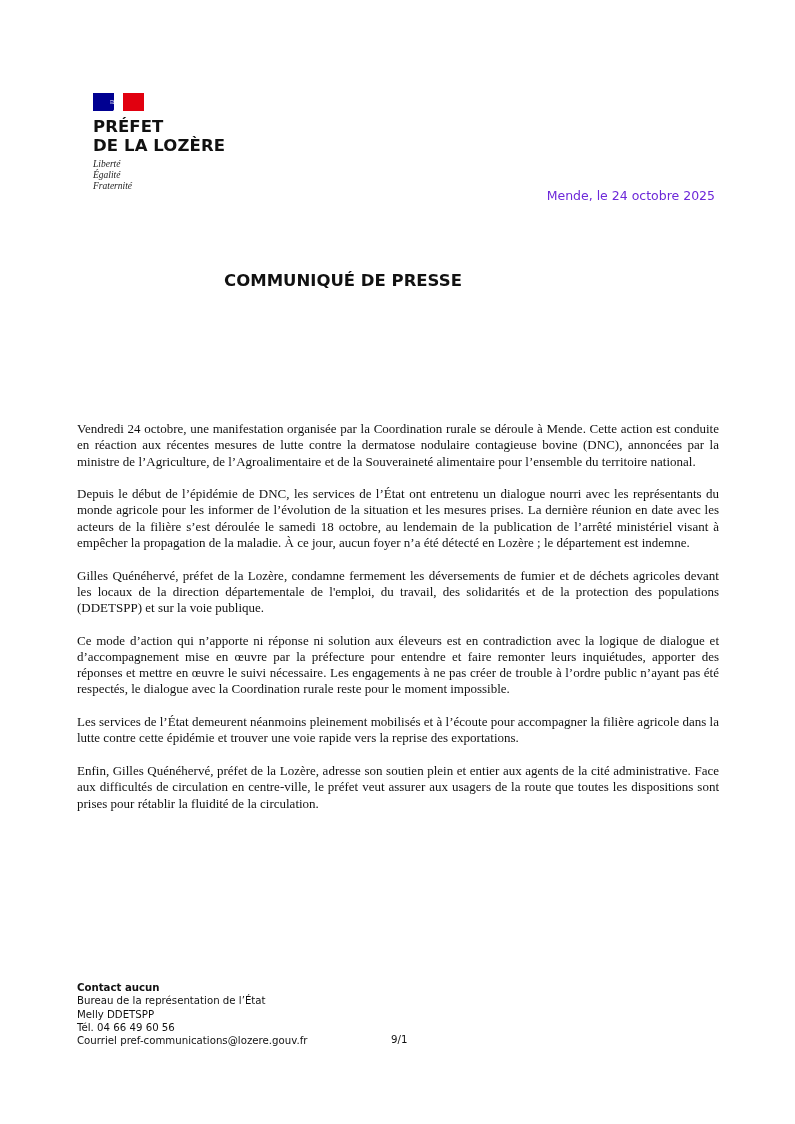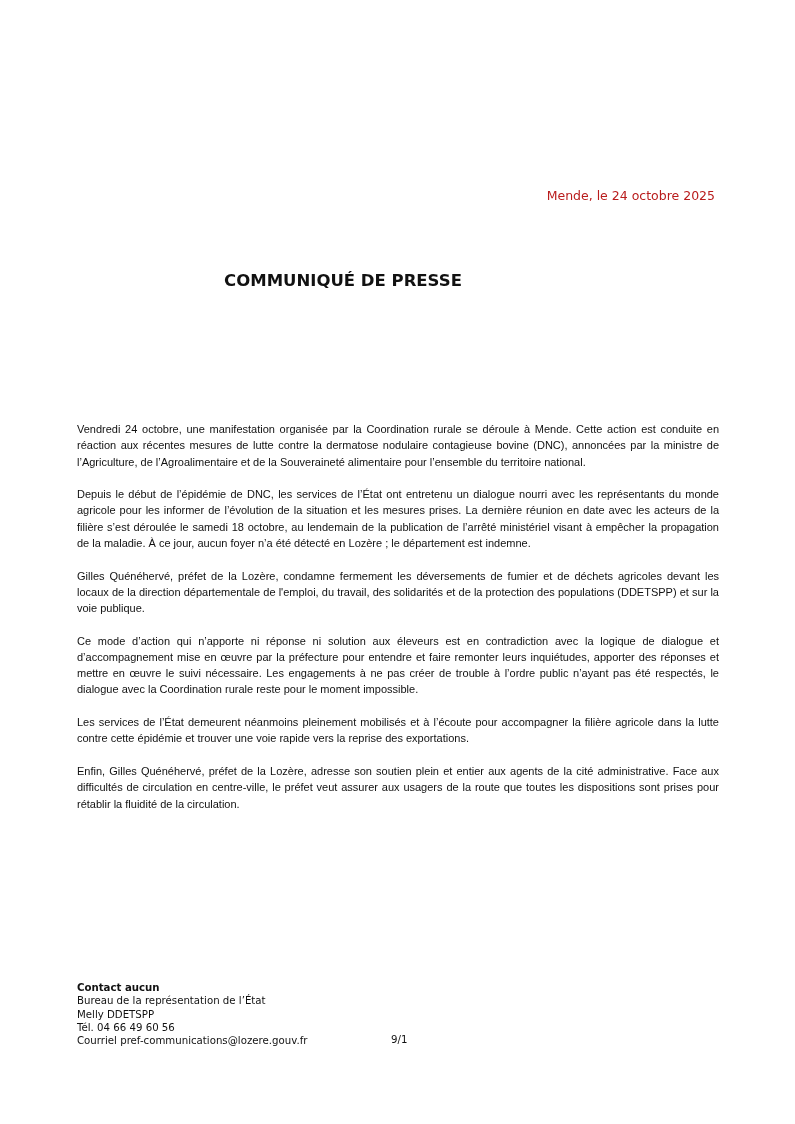--- a/index.html
+++ b/index.html
@@ -8,39 +8,59 @@
 
     
     .logo { position: absolute; left: 93px; top: 93px; }
     .flag { position: relative; width: 51px; height: 18px; }
     .flag .blue { position: absolute; left: 0; top: 0; width: 21px; height: 18px; background: #000091; }
     .flag .red { position: absolute; left: 30px; top: 0; width: 21px; height: 18px; background: #e1000f; }
     .flag .marianne { position: absolute; left: 16px; top: 0; width: 20px; height: 18px; }
     .prefect-name { margin-top: 6px; font-family: "DejaVu Sans", sans-serif; font-weight: bold; font-size: 16.5px; line-height: 19px; letter-spacing: 0.1px; color: #111; }
     .motto { margin-top: 4px; font-family: "Liberation Serif", serif; font-style: italic; font-size: 9.5px; line-height: 11px; color: #222; }
 
-    .date { position: absolute; right: 80px; top: 188px; font-family: "DejaVu Sans", sans-serif; font-size: 12.5px; color: #b91c1c; }
+    .date { position: absolute; right: 80px; top: 188px; font-family: "DejaVu Sans", sans-serif; font-size: 12.5px; color: #6d28d9; }
 
     .heading { position: absolute; left: 0; width: 686px; text-align: center; font-family: "DejaVu Sans", sans-serif; font-weight: bold; color: #111; }
     .heading.h1 { top: 271px; font-size: 16.5px; }
     .heading.h2 { top: 326px; font-size: 16.5px; line-height: 21px; }
 
-    .body { position: absolute; left: 77px; width: 642px; top: 421px; font-family: Liberation Sans, sans-serif; font-size: 11px; line-height: 16.3px; text-align: justify; color: #111; }
+    .body { position: absolute; left: 77px; width: 642px; top: 421px; font-family: Liberation Serif, serif; font-size: 13px; line-height: 16.3px; text-align: justify; color: #111; }
     .body p { margin: 0 0 16.3px 0; }
     .body p.tight { margin-bottom: 16px; }
 
     .contact { position: absolute; left: 77px; top: 981px; font-family: "DejaVu Sans", sans-serif; font-size: 10.2px; line-height: 13.3px; color: #111; }
     .contact .title { font-weight: bold; }
     .pagenum { position: absolute; left: 391px; top: 1034px; font-family: "DejaVu Sans", sans-serif; font-size: 10.2px; color: #111; }
   </style>
 </head>
 <body>
 
 <div class="page">
 
+  <div class="logo">
+    <div class="flag">
+      <div class="blue"></div>
+      <div class="red"></div>
+      <svg class="marianne" viewBox="0 0 20 18">
+        <path d="M5 0 L14 0 L14 18 L4 18 C6 15 8 13 7 11 C5 11 4 10 5 9 C4 8 5 7 6 7 C5 5 6 3 5 0 Z" fill="#ffffff"></path>
+        <path d="M1 8 C3 7 5 8 6 9" stroke="#ffffff" stroke-width="0.8" fill="none"></path>
+        <path d="M1 10 C3 10 5 10 6 11" stroke="#ffffff" stroke-width="0.8" fill="none"></path>
+      </svg>
+    </div>
+    <div class="prefect-name">
+      <div>PRÉFET</div>
+      <div>DE LA LOZÈRE</div>
+    </div>
+    <div class="motto">
+      <div>Liberté</div>
+      <div>Égalité</div>
+      <div>Fraternité</div>
+    </div>
+  </div>
 
   <div class="date">Mende, le 24 octobre 2025</div>
 
   <div class="heading h1">COMMUNIQUÉ DE PRESSE</div>
 
 
   <div class="body">
     <p>Vendredi 24 octobre, une manifestation organisée par la Coordination rurale se déroule à Mende. Cette action est conduite en réaction aux récentes mesures de lutte contre la dermatose nodulaire contagieuse bovine (DNC), annoncées par la ministre de l’Agriculture, de l’Agroalimentaire et de la Souveraineté alimentaire pour l’ensemble du territoire national.</p>
     <p>Depuis le début de l’épidémie de DNC, les services de l’État ont entretenu un dialogue nourri avec les représentants du monde agricole pour les informer de l’évolution de la situation et les mesures prises. La dernière réunion en date avec les acteurs de la filière s’est déroulée le samedi 18 octobre, au lendemain de la publication de l’arrêté ministériel visant à empêcher la propagation de la maladie. À ce jour, aucun foyer n’a été détecté en Lozère ; le département est indemne.</p>
     <p class="tight">Gilles Quénéhervé, préfet de la Lozère, condamne fermement les déversements de fumier et de déchets agricoles devant les locaux de la direction départementale de l'emploi, du travail, des solidarités et de la protection des populations (DDETSPP) et sur la voie publique.</p>

